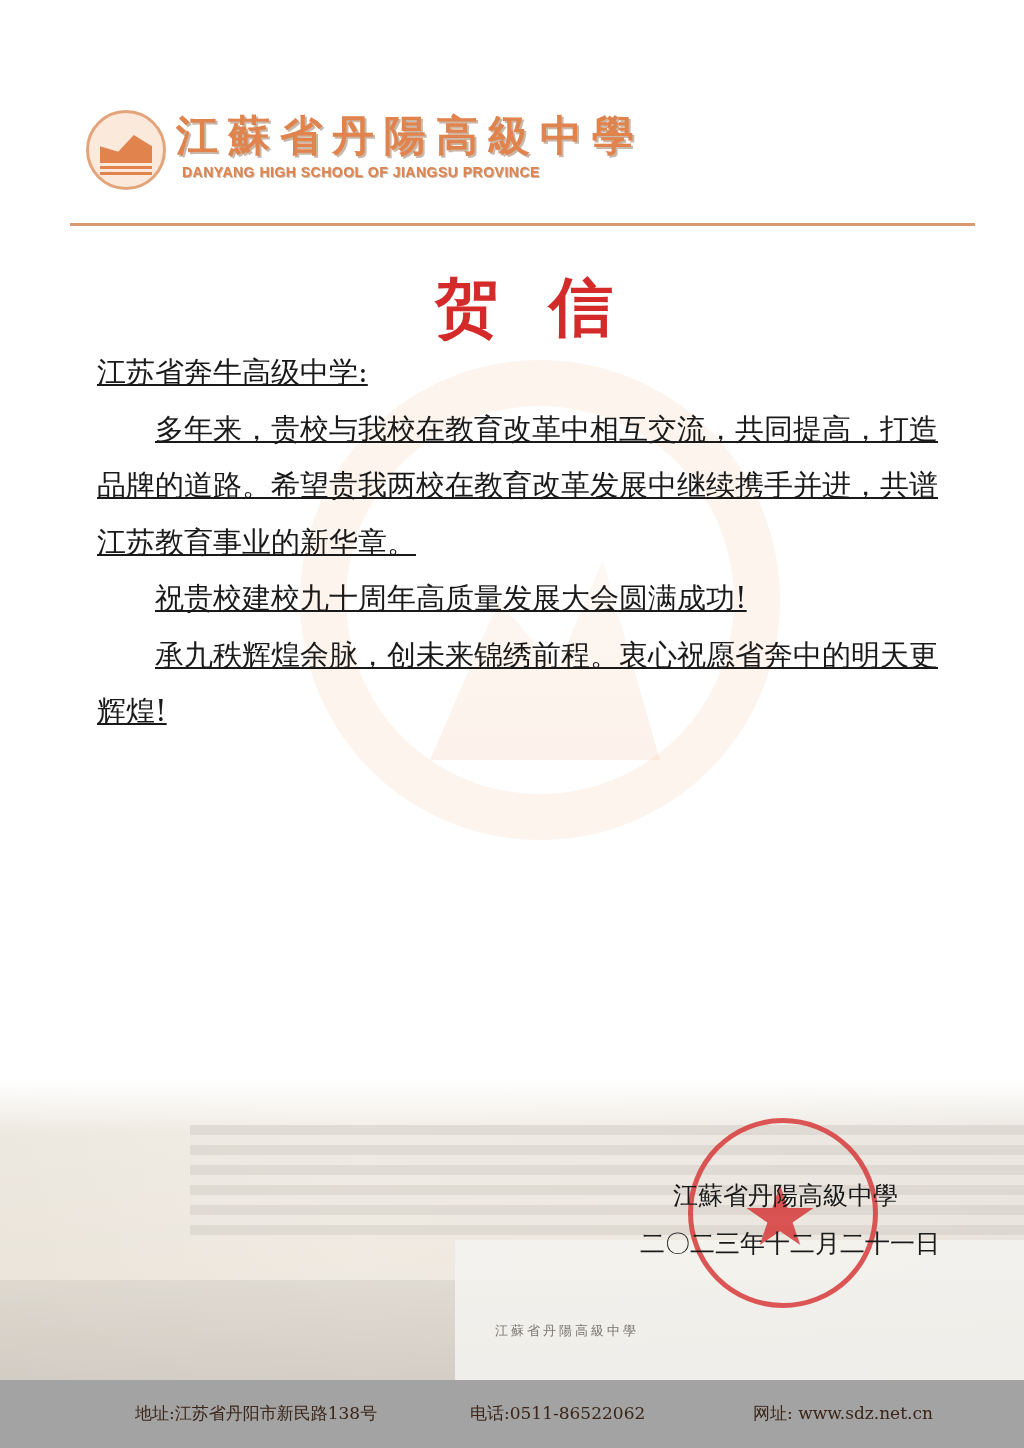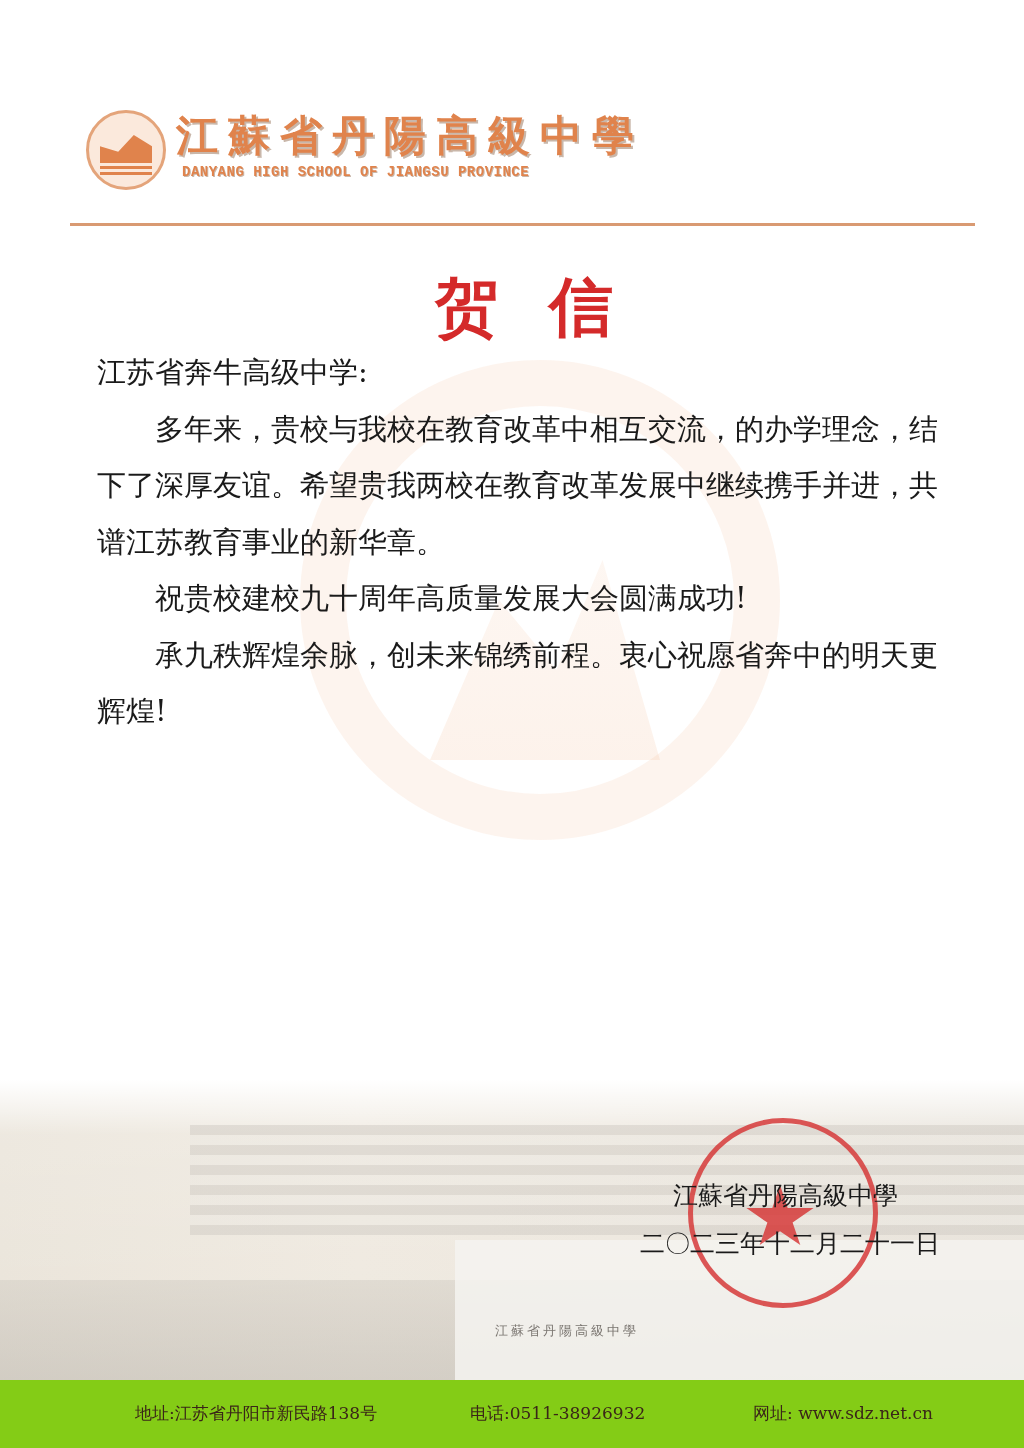--- a/index.html
+++ b/index.html
@@ -54,52 +54,52 @@
     position: absolute; left: 100px; top: 166px; width: 52px; height: 12px;
     background: repeating-linear-gradient(180deg, #e0834c 0 3px, transparent 3px 6px);
   }
   .school-name-cn {
     position: absolute; left: 176px; top: 108px; font-size: 42px; letter-spacing: 10px;
     color: #e0834c; font-weight: bold; font-family: "DejaVu Serif", serif;
     text-shadow: 2px 2px 0 #c9b7aa;
   }
   .school-name-en {
     position: absolute; left: 182px; top: 164px; font-size: 14px; letter-spacing: 0.5px;
-    color: #e0834c; font-weight: bold; font-family: Liberation Mono, monospace;
+    color: #e0834c; font-weight: bold; font-family: Liberation Sans, sans-serif;
     text-shadow: 1px 1px 0 #c9b7aa;
   }
   .header-rule {
     position: absolute; left: 70px; top: 223px; width: 905px; height: 3px; background: #d99a72;
   }
   .title {
     position: absolute; left: 0; width: 1024px; top: 248px; text-align: center;
     font-size: 64px; color: #d42a2a; font-weight: bold; letter-spacing: 50px; padding-left: 74px; box-sizing: border-box; margin-top: 16px;
   }
   .letter {
     position: absolute; left: 97px; top: 344px; width: 845px;
     font-size: 29px; line-height: 56.5px; color: #1a1a1a;
   }
-  .letter p { margin: 0; text-indent: 2em; }
+  .letter p { margin: 0; text-indent: 2em; text-decoration: underline; }
   .letter p.salutation { text-indent: 0; }
   .signature {
     position: absolute; left: 620px; top: 1172px; width: 320px; text-align: right;
     font-size: 25px; line-height: 48px; z-index: 3;
   }
   .signature .org { padding-right: 42px; }
   .stamp {
     position: absolute; left: 688px; top: 1118px; width: 190px; height: 190px; border-radius: 50%;
     border: 5px solid #d63a3a; box-sizing: border-box; z-index: 2; opacity: 0.85;
   }
   .stamp-star {
     position: absolute; left: 745px; top: 1185px; width: 70px; height: 66px; z-index: 2;
     background: #d63a3a; opacity: 0.85;
     clip-path: polygon(50% 0, 61% 35%, 98% 35%, 68% 57%, 79% 91%, 50% 70%, 21% 91%, 32% 57%, 2% 35%, 39% 35%);
   }
   .footer {
-    position: absolute; left: 0; top: 1380px; width: 1024px; height: 68px; background: #84cc16;
+    position: absolute; left: 0; top: 1380px; width: 1024px; height: 68px; background: #a3a3a3;
   }
   .footer span {
     position: absolute; top: 22px; font-size: 17px; color: #3a2518;
   }
 </style>
 </head>
 <body>
 
 <div class="watermark"></div>
 <div class="watermark-inner"></div>
@@ -114,30 +114,30 @@
 <div class="logo-mountain"></div>
 <div class="logo-stripes"></div>
 <div class="school-name-cn">江蘇省丹陽高級中學</div>
 <div class="school-name-en">DANYANG HIGH SCHOOL OF JIANGSU PROVINCE</div>
 <div class="header-rule"></div>
 
 <div class="title">贺信</div>
 
 <div class="letter">
   <p class="salutation">江苏省奔牛高级中学:</p>
-  <p>多年来，贵校与我校在教育改革中相互交流，的办学理念，结下了深厚友谊。希望贵我两校在教育改革发展中继续携手并进，共谱江苏教育事业的新华章。</p>
+  <p>多年来，贵校与我校在教育改革中相互交流，共同提高，打造品牌的道路。希望贵我两校在教育改革发展中继续携手并进，共谱江苏教育事业的新华章。</p>
   <p>祝贵校建校九十周年高质量发展大会圆满成功!</p>
   <p>承九秩辉煌余脉，创未来锦绣前程。衷心祝愿省奔中的明天更辉煌!</p>
 </div>
 
 <div class="stamp"></div>
 <div class="stamp-star"></div>
 
 <div class="signature">
   <div class="org">江蘇省丹陽高級中學</div>
   <div>二〇二三年十二月二十一日</div>
 </div>
 
 <div class="footer">
   <span style="left:135px">地址:江苏省丹阳市新民路138号</span>
-  <span style="left:470px">电话:0511-38926932</span>
+  <span style="left:470px">电话:0511-86522062</span>
   <span style="left:753px">网址: www.sdz.net.cn</span>
 </div>
 
 </body></html>

